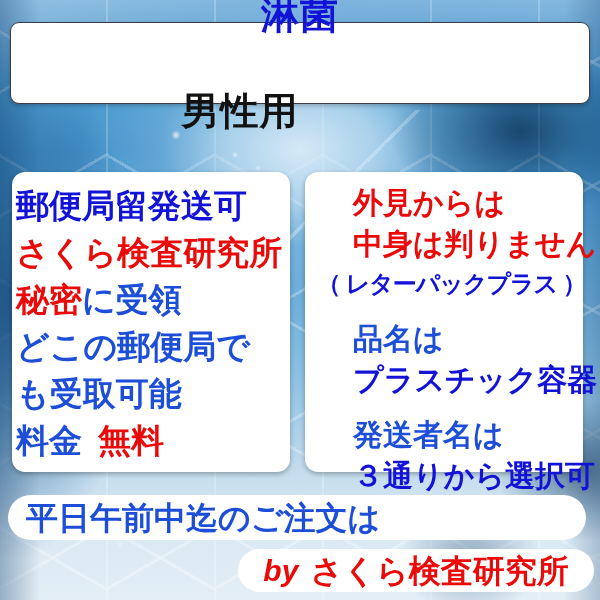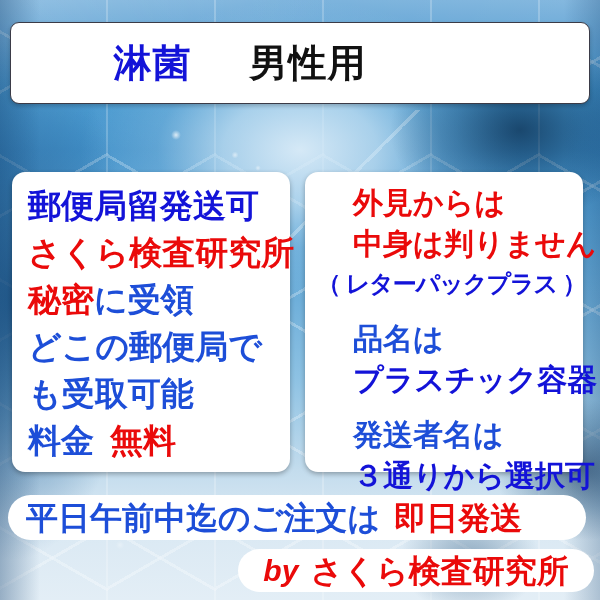--- a/index.html
+++ b/index.html
@@ -104,39 +104,40 @@
     top: 22px;
     width: 580px;
     height: 82px;
     border: 1px solid #3b3b47;
     border-radius: 9px;
     box-shadow: 0 2px 4px rgba(0,0,0,0.22);
     display: flex;
     align-items: center;
     justify-content: center;
     gap: 58px;
+    flex-direction: column;
   }
   .hdr-text {
     font-size: 38px;
     font-weight: bold;
     line-height: 1;
     letter-spacing: 1px;
     white-space: nowrap;
   }
   #hdr-disease { color: #1313d8; }
   #hdr-gender  { color: #111111; padding-right: 120px; }
 
   #left-panel {
     left: 12px;
     top: 172px;
     width: 278px;
     height: 300px;
     border-radius: 13px;
     box-shadow: 0 2px 5px rgba(0,0,0,0.30);
-    padding: 10px 0 0 16px;
+    padding: 10px 0 0 4px;
   }
   #right-panel {
     left: 305px;
     top: 172px;
     width: 278px;
     height: 300px;
     border-radius: 13px;
     box-shadow: 0 2px 5px rgba(0,0,0,0.30);
     padding: 10px 0 0 12px;
   }
@@ -168,21 +169,21 @@
   
   #bar-shipping {
     left: 8px;
     top: 495px;
     width: 578px;
     height: 45px;
     border-radius: 23px;
     display: flex;
     align-items: center;
     padding-left: 18px;
-    gap: 14px;
+    gap: 8px;
   }
   #bar-credit {
     left: 238px;
     top: 549px;
     width: 356px;
     height: 43px;
     border-radius: 22px;
     display: flex;
     align-items: center;
     justify-content: center;
@@ -261,21 +262,20 @@
     <div class="line r-line r-h1">
       <span class="black">発送者名は</span>
     </div>
     <div class="line r-line r-h1">
       <span class="blue">３通りから選択可</span>
     </div>
   </div>
 
   <div class="panel" id="bar-shipping">
     <span class="bar-text black">平日午前中迄のご注文は</span>
-    <span class="bar-text red">即日発送</span>
   </div>
 
   <div class="panel" id="bar-credit">
     <span class="bar-text red small-by">by</span>
     <span class="bar-text red">さくら検査研究所</span>
   </div>
 
 </div>
 
 </body></html>

